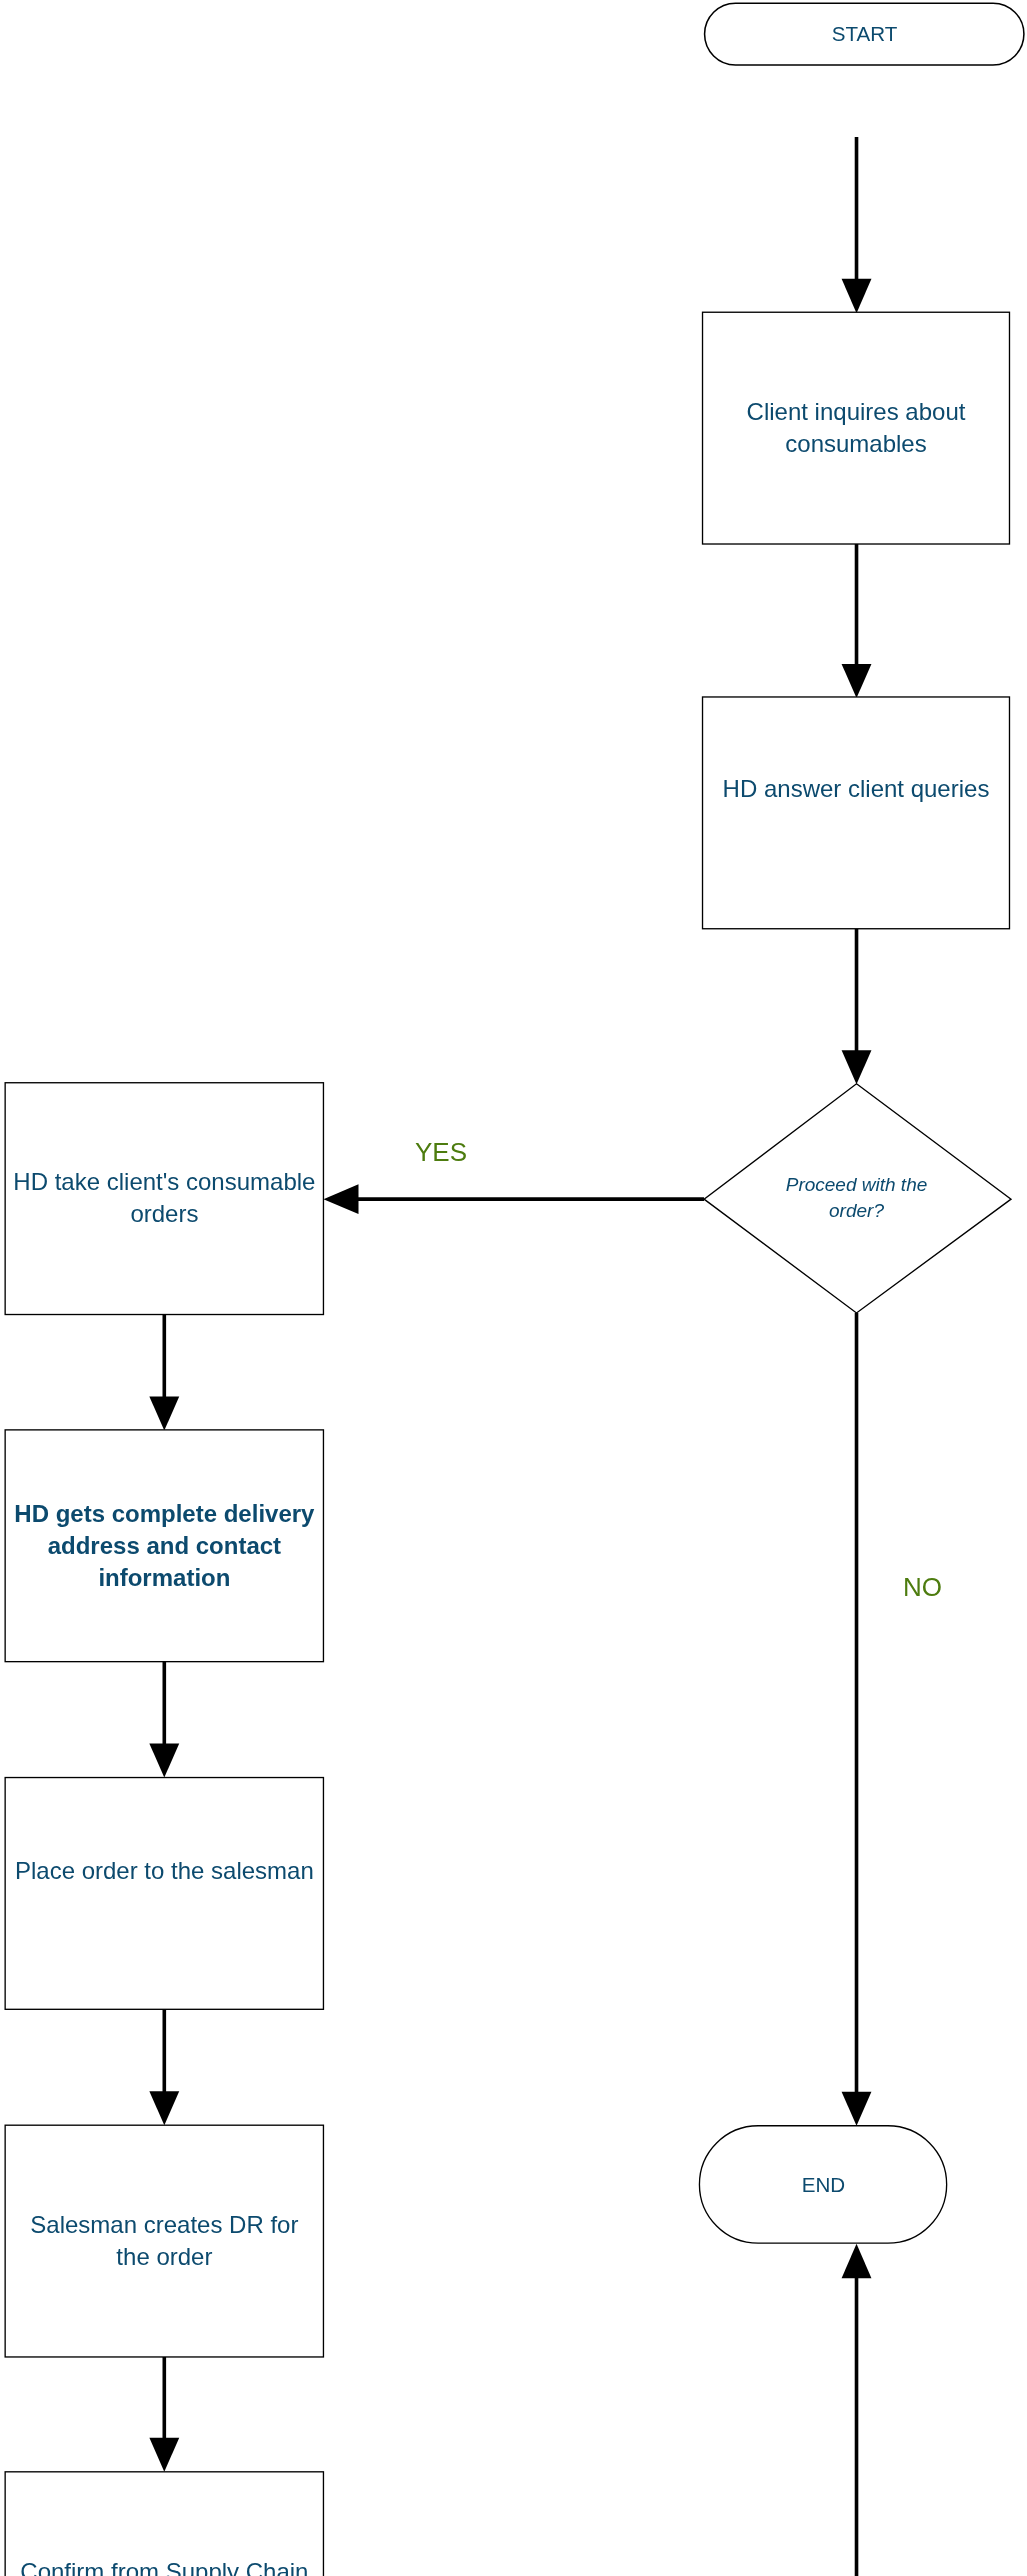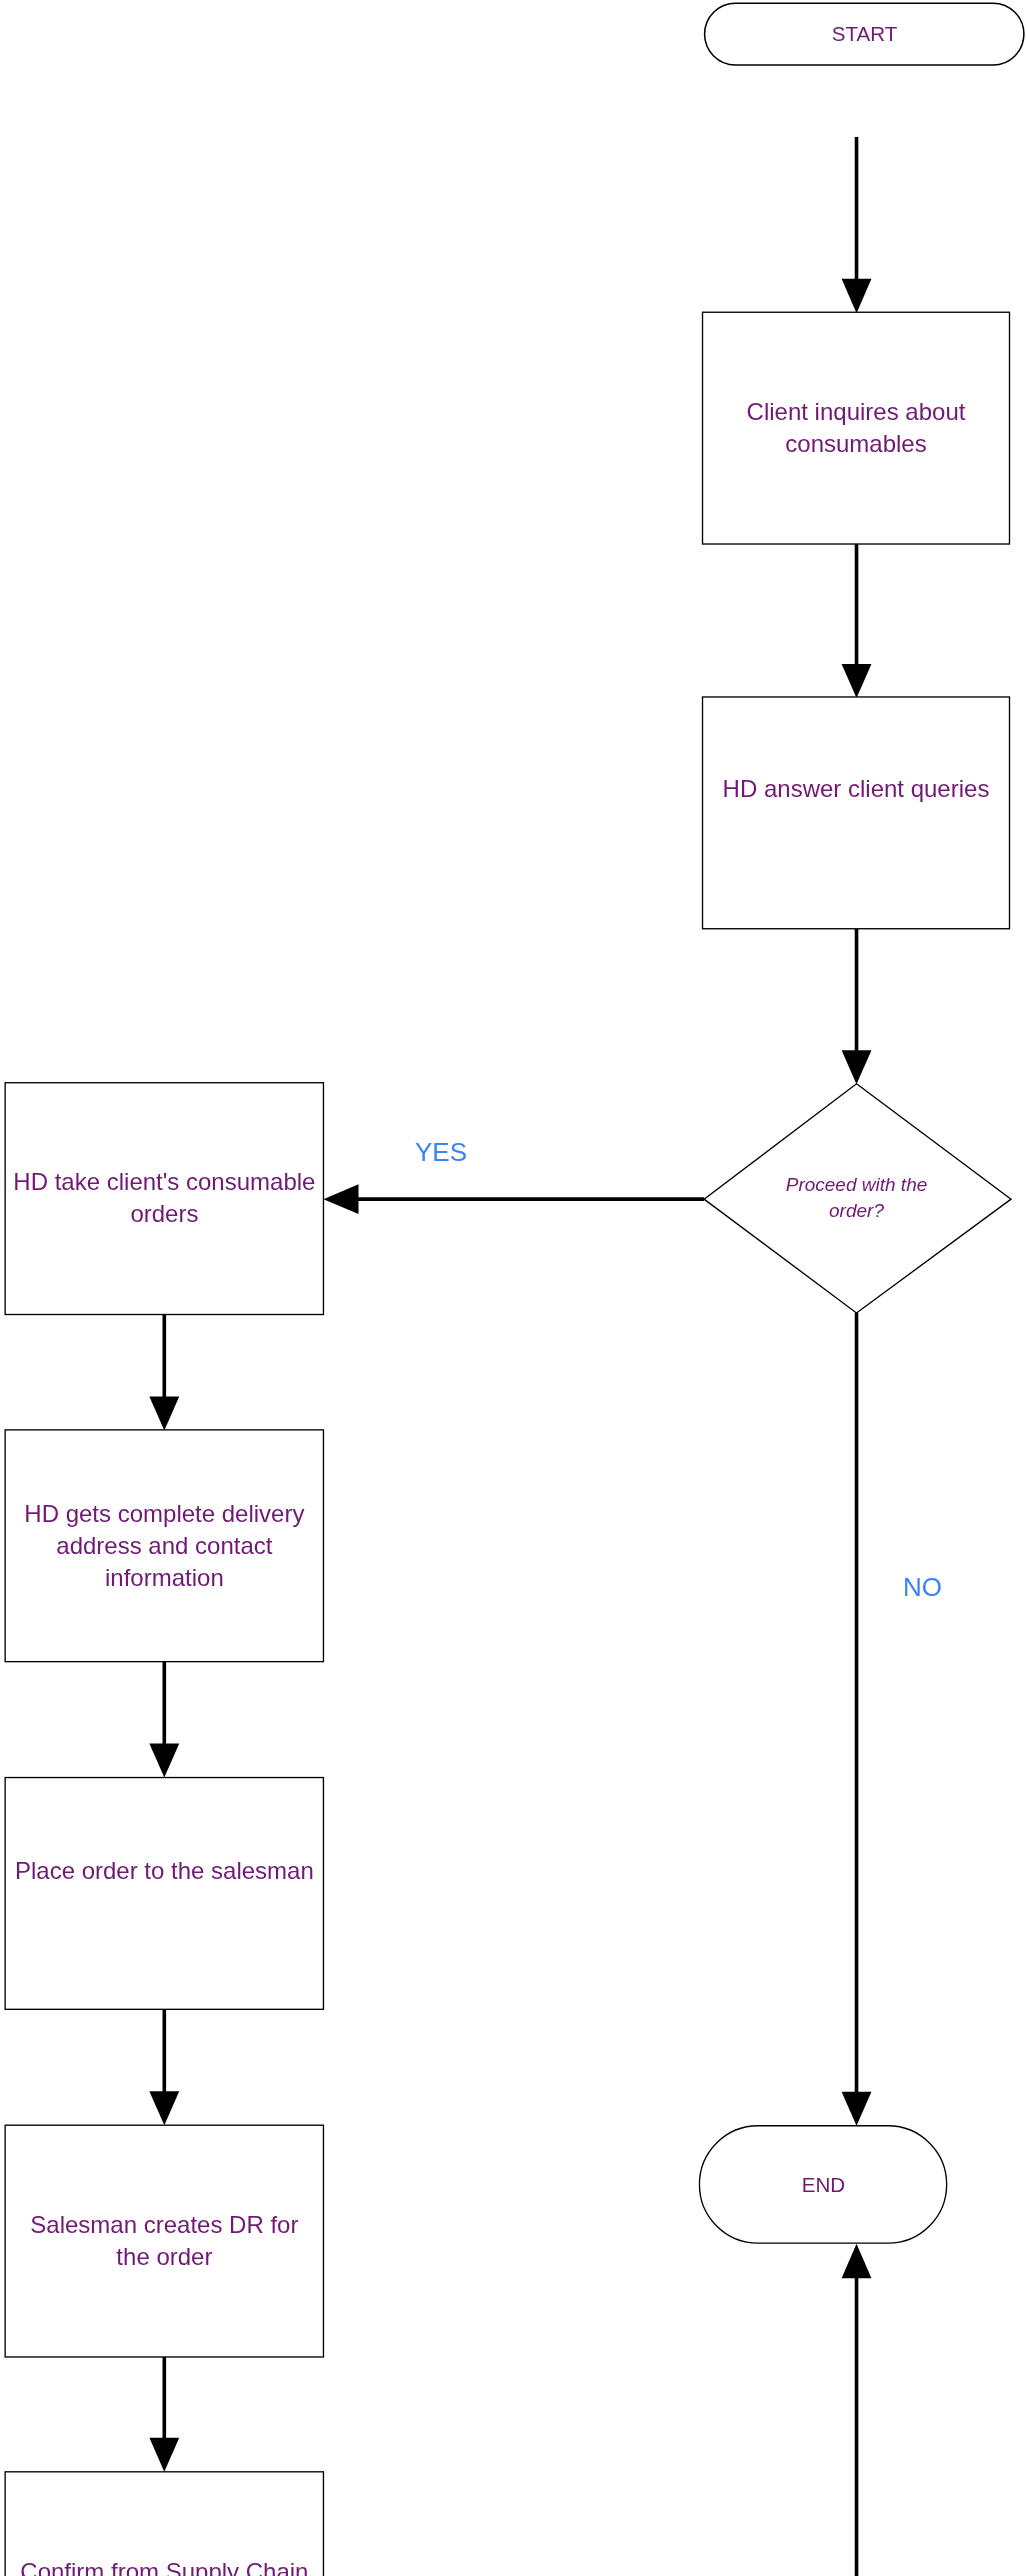--- a/index.html
+++ b/index.html
@@ -44,38 +44,38 @@
   .arrow-head {
     fill: #000000;
     stroke: none;
   }
   .node-label {
     position: absolute;
     display: flex;
     align-items: center;
     justify-content: center;
     text-align: center;
-    color: #701a75;
+    color: #0c4a6e;
     font-family: "Liberation Sans", sans-serif;
     line-height: 1.34;
     white-space: pre-line;
     pointer-events: none;
   }
   .label-process {
     font-size: 24px;
   }
   .label-terminal {
     font-size: 20.6px;
   }
   .label-decision {
     font-size: 19px;
   }
   .edge-label {
     position: absolute;
-    color: #3b82f6;
+    color: #4d7c0f;
     font-family: "Liberation Sans", sans-serif;
     font-size: 26px;
     white-space: nowrap;
     pointer-events: none;
   }
 </style>
 </head>
 <body>
 
 <div id="flowchart-root">
@@ -164,21 +164,21 @@
   <div class="node-label label-terminal" style="left:705px; top:2.6px; width:319px; height:62px;">START</div>
 
   <div class="node-label label-process" style="left:713px; top:312px; width:286px; height:232px;">Client inquires about consumables</div>
 
   <div class="node-label label-process" style="left:713px; top:697px; width:286px; height:184px;text-align:right;">HD answer client queries</div>
 
   <div class="node-label label-decision" style="left:774px; top:1083px; width:165px; height:229px;font-style:italic;">Proceed with the order?</div>
 
   <div class="node-label label-process" style="left:12.4px; top:1082px; width:304px; height:232px;">HD take client's consumable orders</div>
 
-  <div class="node-label label-process" style="left:12.4px; top:1430px; width:304px; height:232px;">HD gets complete delivery address and contact information</div>
+  <div class="node-label label-process" style="left:12.4px; top:1430px; width:304px; height:232px;font-weight:bold;">HD gets complete delivery address and contact information</div>
 
   <div class="node-label label-process" style="left:12.4px; top:1777px; width:304px; height:188px;">Place order to the salesman</div>
 
   <div class="node-label label-process" style="left:12.4px; top:2125px; width:304px; height:232px;">Salesman creates DR for the order</div>
 
   <div class="node-label label-process" style="left:12.4px; top:2472px; width:304px; height:232px;">Confirm from Supply Chain Dept. the delivery date</div>
 
   <div class="node-label label-terminal" style="left:700px; top:2126px; width:247px; height:117px;">END</div>
 
   <div class="edge-label" style="left:415px; top:1137px;">YES</div>

